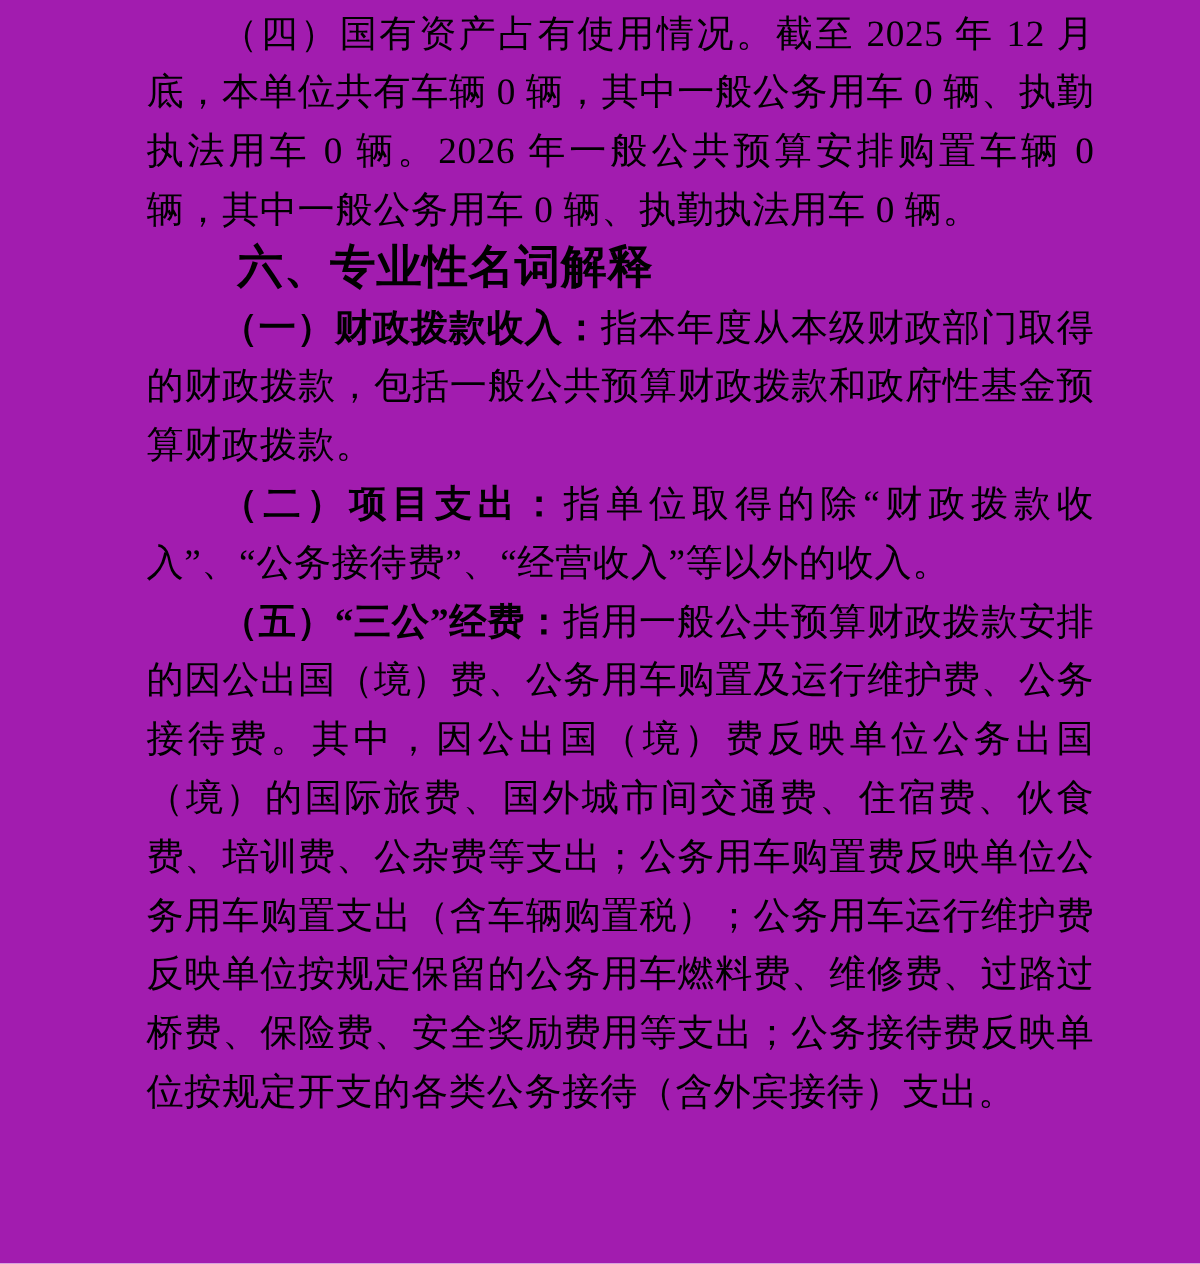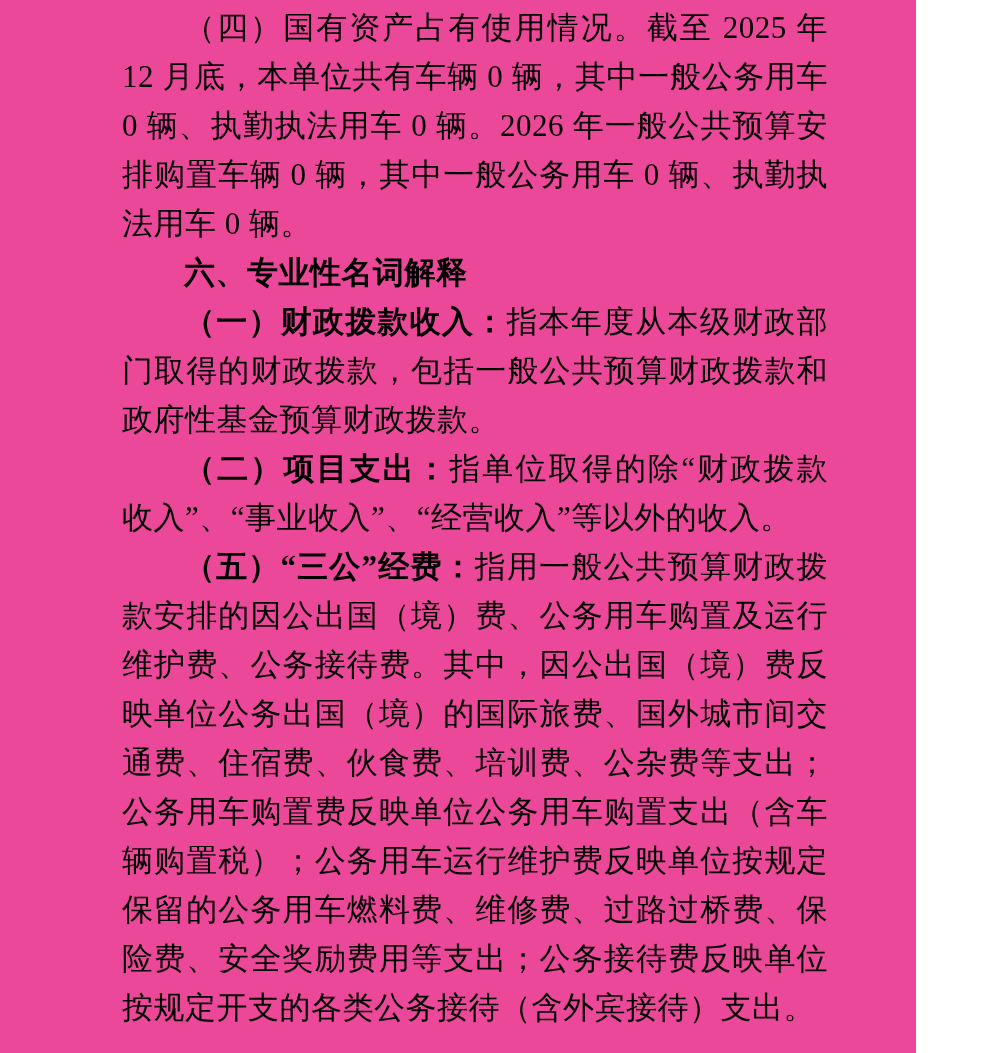--- a/index.html
+++ b/index.html
@@ -2,23 +2,23 @@
 <html><head>
 <meta charset="utf-8">
 <style>
   html, body {
     margin: 0;
     padding: 0;
     background: #ffffff;
   }
   .page {
     position: relative;
-    width: 916px;
+    width: 1000px;
     height: 1053px;
-    background: #ec4899;
+    background: #a21caf;
     color: #000000;
     box-sizing: border-box;
     padding: 3px 88px 0 122px;
     overflow: hidden;
     font-family: "Liberation Serif", "DejaVu Serif", serif;
   }
   .para {
     margin: 0;
     font-size: 31px;
     line-height: 49px;
@@ -26,38 +26,38 @@
     text-align: justify;
     text-justify: inter-ideograph;
     font-weight: normal;
     letter-spacing: 0.5px;
   }
   .para .lead {
     font-weight: bold;
   }
   .heading {
     margin: 0;
-    font-size: 31px;
+    font-size: 38px;
     line-height: 49px;
     text-indent: 2em;
     font-weight: bold;
     font-family: "Liberation Sans", "DejaVu Sans", sans-serif;
     letter-spacing: 0.5px;
   }
 </style>
 </head>
 <body>
 
 <div class="page">
 
   <p class="para">（四）国有资产占有使用情况。截至 2025 年 12 月底，本单位共有车辆 0 辆，其中一般公务用车 0 辆、执勤执法用车 0 辆。2026 年一般公共预算安排购置车辆 0 辆，其中一般公务用车 0 辆、执勤执法用车 0 辆。</p>
 
   <h2 class="heading">六、专业性名词解释</h2>
 
   <p class="para"><span class="lead">（一）财政拨款收入：</span><span>指本年度从本级财政部门取得的财政拨款，包括一般公共预算财政拨款和政府性基金预算财政拨款。</span></p>
 
-  <p class="para"><span class="lead">（二）项目支出：</span><span>指单位取得的除“财政拨款收入”、“事业收入”、“经营收入”等以外的收入。</span></p>
+  <p class="para"><span class="lead">（二）项目支出：</span><span>指单位取得的除“财政拨款收入”、“公务接待费”、“经营收入”等以外的收入。</span></p>
 
 
 
   <p class="para"><span class="lead">（五）“三公”经费：</span><span>指用一般公共预算财政拨款安排的因公出国（境）费、公务用车购置及运行维护费、公务接待费。其中，因公出国（境）费反映单位公务出国（境）的国际旅费、国外城市间交通费、住宿费、伙食费、培训费、公杂费等支出；公务用车购置费反映单位公务用车购置支出（含车辆购置税）；公务用车运行维护费反映单位按规定保留的公务用车燃料费、维修费、过路过桥费、保险费、安全奖励费用等支出；公务接待费反映单位按规定开支的各类公务接待（含外宾接待）支出。</span></p>
 
 </div>
 
 </body></html>

